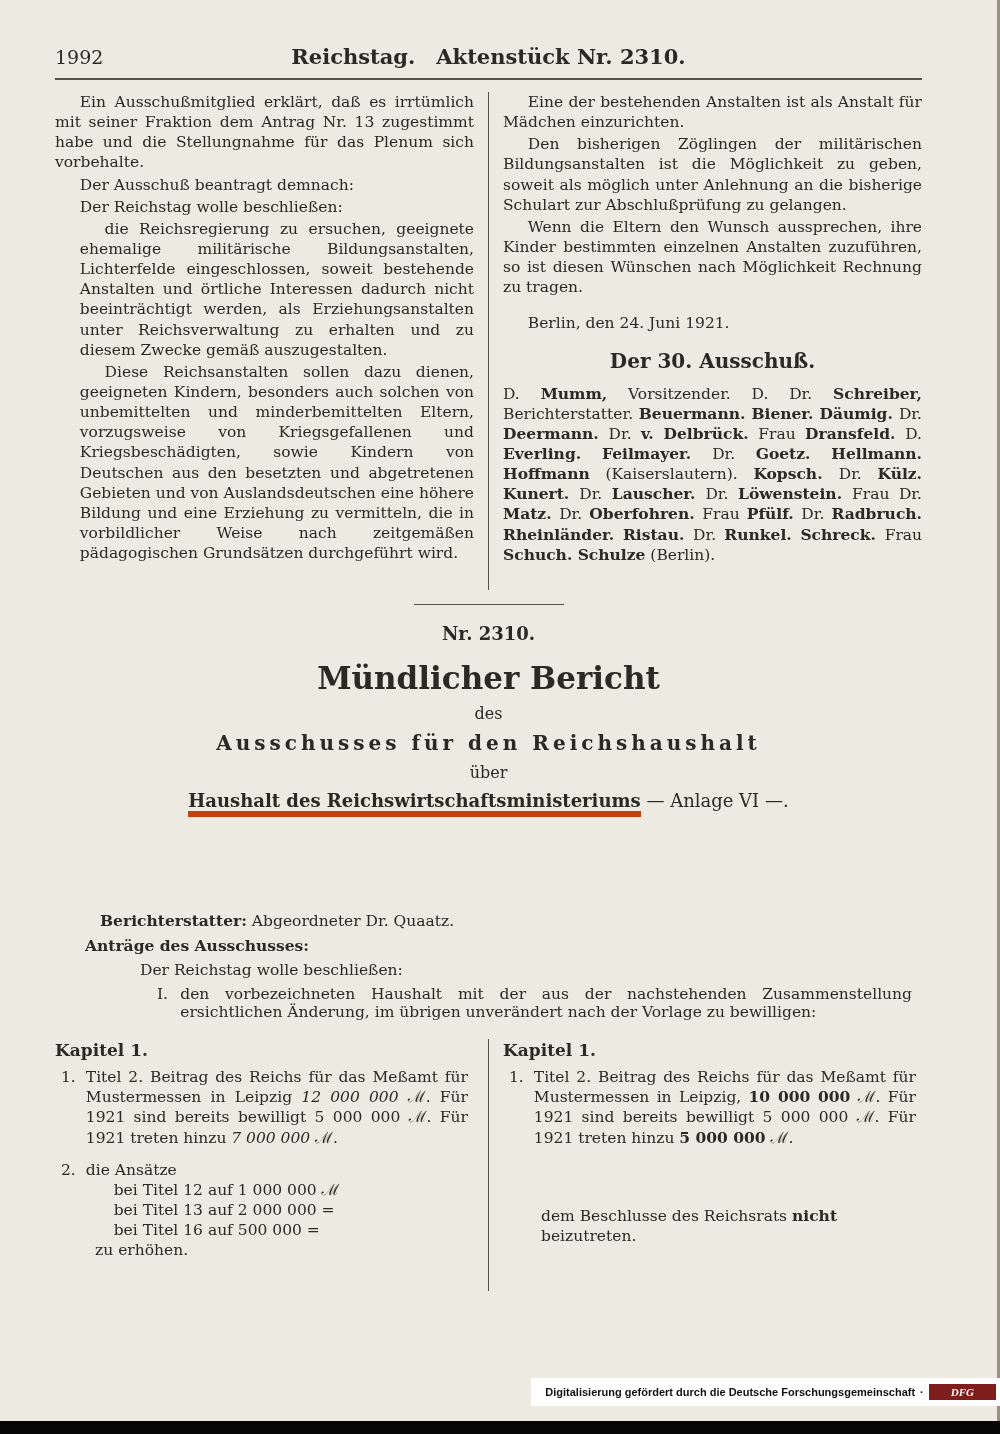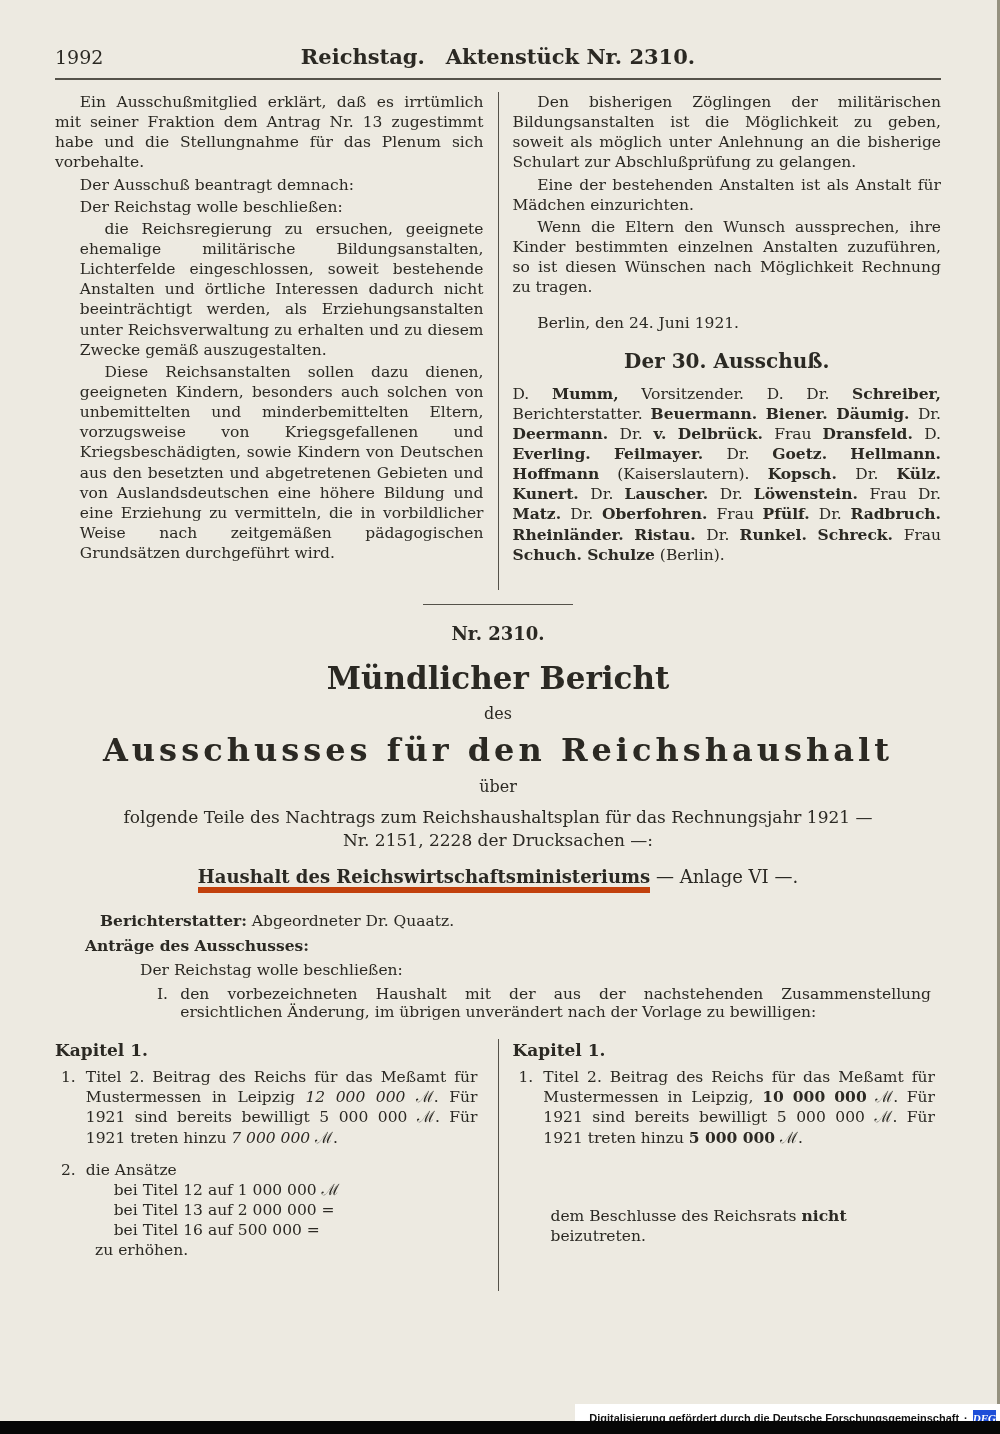--- a/index.html
+++ b/index.html
@@ -3,21 +3,21 @@
 <meta charset="utf-8">
 <style>
   html,body{margin:0;padding:0;}
   body{
     width:1000px;height:1434px;position:relative;overflow:hidden;
     background:#edeae1;color:#2b2923;
     font-family:"DejaVu Serif", serif;
   }
   .b{font-weight:bold;}
   .i{font-style:italic;}
-  .page{padding:44px 59px 0 55px;position:relative;}
+  .page{padding:44px 78px 0 55px;position:relative;}
 
   
   .page-header{position:relative;height:30px;margin-bottom:4px;}
   .page-num{font-size:19px;position:absolute;left:0;top:2px;}
   .header-title{position:absolute;left:0;right:0;text-align:center;font-weight:bold;font-size:21px;white-space:pre;}
   .header-rule{border-top:2px solid #55524a;margin-bottom:12px;}
 
   
   .two-col{display:flex;align-items:stretch;}
   .col{flex:1;min-width:0;}
@@ -32,21 +32,21 @@
   .members{text-indent:0 !important;}
 
   
   .section-divider{width:150px;border-top:1.5px solid #55524a;margin:14px auto 18px auto;}
 
   
   .title-block{text-align:center;min-height:288px;}
   .doc-number{font-weight:bold;font-size:18px;margin-bottom:16px;}
   .doc-title{font-weight:bold;font-size:31px;margin:0 0 8px 0;}
   .small-line{font-size:16px;margin-bottom:8px;}
-  .doc-committee{font-weight:bold;font-size:32px;letter-spacing:4px;margin:0 0 8px 0;}
+  .doc-committee{font-weight:bold;font-size:20px;letter-spacing:4px;margin:0 0 8px 0;}
   .doc-subject{font-size:17px;margin:10px 60px 14px 60px;line-height:1.35;}
   .doc-haushalt{font-size:18px;margin:6px 0 0 0;}
   .doc-haushalt .bold{font-weight:bold;border-bottom:6px solid #c2410c;}
 
   
   .rapporteur{min-height:128px;font-size:15.5px;margin-left:30px;}
   .rapporteur p{margin:0 0 6px 0;}
   .rap-line{padding-left:15px;}
   .bold{font-weight:bold;}
   .resolution-intro{padding-left:55px;}
@@ -70,25 +70,25 @@
   .k-num{flex:0 0 1.6em;}
   .k-text{flex:1;text-align:justify;padding-right:6px;}
   .sub-line{padding-left:1.8em;text-align:left;}
   .k-close{padding-left:.6em;}
   .k-note{margin:58px 0 0 38px;}
 
   
   .scan-edge{position:absolute;top:0;right:0;width:3px;height:100%;background:#95917f;}
   .black-bar{position:absolute;left:0;right:0;bottom:0;height:13px;background:#060606;}
   .credit-strip{
-    position:absolute;right:0;bottom:2px;height:28px;background:#ffffff;
+    position:absolute;right:0;bottom:28px;height:28px;background:#ffffff;
     display:flex;align-items:center;gap:5px;padding:0 4px 0 14px;
     font-family:"Liberation Sans", sans-serif;font-size:11px;font-weight:bold;color:#111;
   }
-  .dfg-logo{background:#1d4ed8;color:#fff;font-style:italic;font-weight:bold;padding:2px 0;font-size:11px;font-family:"Liberation Serif", serif;}
+  .dfg-logo{background:#7f1d1d;color:#fff;font-style:italic;font-weight:bold;padding:2px 22px;font-size:11px;font-family:"Liberation Serif", serif;}
 </style>
 </head>
 <body>
 
 <div class="page">
 
   <div class="page-header">
     <span class="page-num">1992</span>
     <span class="header-title">Reichstag. Aktenstück Nr. 2310.</span>
   </div>
@@ -97,38 +97,37 @@
   <section class="two-col top-section">
     <div class="col">
       <p>Ein Ausschußmitglied erklärt, daß es irrtümlich mit seiner Fraktion dem Antrag Nr. 13 zugestimmt habe und die Stellungnahme für das Plenum sich vorbehalte.</p>
       <p>Der Ausschuß beantragt demnach:</p>
       <p>Der Reichstag wolle beschließen:</p>
       <p class="inset">die Reichsregierung zu ersuchen, geeignete ehemalige militärische Bildungsanstalten, Lichterfelde eingeschlossen, soweit bestehende Anstalten und örtliche Interessen dadurch nicht beeinträchtigt werden, als Erziehungsanstalten unter Reichsverwaltung zu erhalten und zu diesem Zwecke gemäß auszugestalten.</p>
       <p class="inset">Diese Reichsanstalten sollen dazu dienen, geeigneten Kindern, besonders auch solchen von unbemittelten und minderbemittelten Eltern, vorzugsweise von Kriegsgefallenen und Kriegsbeschädigten, sowie Kindern von Deutschen aus den besetzten und abgetretenen Gebieten und von Auslandsdeutschen eine höhere Bildung und eine Erziehung zu vermitteln, die in vorbildlicher Weise nach zeitgemäßen pädagogischen Grundsätzen durchgeführt wird.</p>
     </div>
     <div class="col-divider"></div>
     <div class="col">
+      <p>Eine der bestehenden Anstalten ist als Anstalt für Mädchen einzurichten.</p>
       <p>Den bisherigen Zöglingen der militärischen Bildungsanstalten ist die Möglichkeit zu geben, soweit als möglich unter Anlehnung an die bisherige Schulart zur Abschlußprüfung zu gelangen.</p>
-      <p>Eine der bestehenden Anstalten ist als Anstalt für Mädchen einzurichten.</p>
       <p>Wenn die Eltern den Wunsch aussprechen, ihre Kinder bestimmten einzelnen Anstalten zuzuführen, so ist diesen Wünschen nach Möglichkeit Rechnung zu tragen.</p>
       <p class="dateline">Berlin, den 24. Juni 1921.</p>
       <h3 class="committee-heading">Der 30. Ausschuß.</h3>
       <p class="members"><span>D. </span><span class="b">Mumm,</span><span> Vorsitzender.  D. Dr. </span><span class="b">Schreiber,</span><span> Berichterstatter.  </span><span class="b">Beuermann.  </span><span class="b">Biener.  </span><span class="b">Däumig.  </span><span>Dr. </span><span class="b">Deermann.  </span><span>Dr. </span><span class="b">v. Delbrück.  </span><span>Frau </span><span class="b">Dransfeld.  </span><span>D. </span><span class="b">Everling.  </span><span class="b">Feilmayer.  </span><span>Dr. </span><span class="b">Goetz.  </span><span class="b">Hellmann.  </span><span class="b">Hoffmann</span><span> (Kaiserslautern).  </span><span class="b">Kopsch.  </span><span>Dr. </span><span class="b">Külz.  </span><span class="b">Kunert.  </span><span>Dr. </span><span class="b">Lauscher.  </span><span>Dr. </span><span class="b">Löwenstein.  </span><span>Frau Dr. </span><span class="b">Matz.  </span><span>Dr. </span><span class="b">Oberfohren.  </span><span>Frau </span><span class="b">Pfülf.  </span><span>Dr. </span><span class="b">Radbruch.  </span><span class="b">Rheinländer.  </span><span class="b">Ristau.  </span><span>Dr. </span><span class="b">Runkel.  </span><span class="b">Schreck.  </span><span>Frau </span><span class="b">Schuch.  </span><span class="b">Schulze</span><span> (Berlin).</span></p>
     </div>
   </section>
 
   <div class="section-divider"></div>
 
   <section class="title-block">
     <div class="doc-number">Nr. 2310.</div>
     <h1 class="doc-title">Mündlicher Bericht</h1>
     <div class="small-line">des</div>
     <h2 class="doc-committee">Ausschusses für den Reichshaushalt</h2>
     <div class="small-line">über</div>
-    <p class="doc-subject">folgende Teile des Nachtrags zum Reichshaushaltsplan für das Rechnungsjahr 1921 — Nr. 2151, 2228 der Drucksachen —:</p>
     <p class="doc-haushalt"><span class="bold">Haushalt des Reichswirtschaftsministeriums</span><span> — Anlage VI —.</span></p>
   </section>
 
   <section class="rapporteur">
     <p class="rap-line"><span class="bold">Berichterstatter:</span><span> Abgeordneter Dr. Quaatz.</span></p>
     <p class="bold">Anträge des Ausschusses:</p>
     <p class="resolution-intro">Der Reichstag wolle beschließen:</p>
     <div class="roman-item">
       <span class="roman-num">I.</span>
       <p>den vorbezeichneten Haushalt mit der aus der nachstehenden Zusammenstellung ersichtlichen Änderung, im übrigen unverändert nach der Vorlage zu bewilligen:</p>

